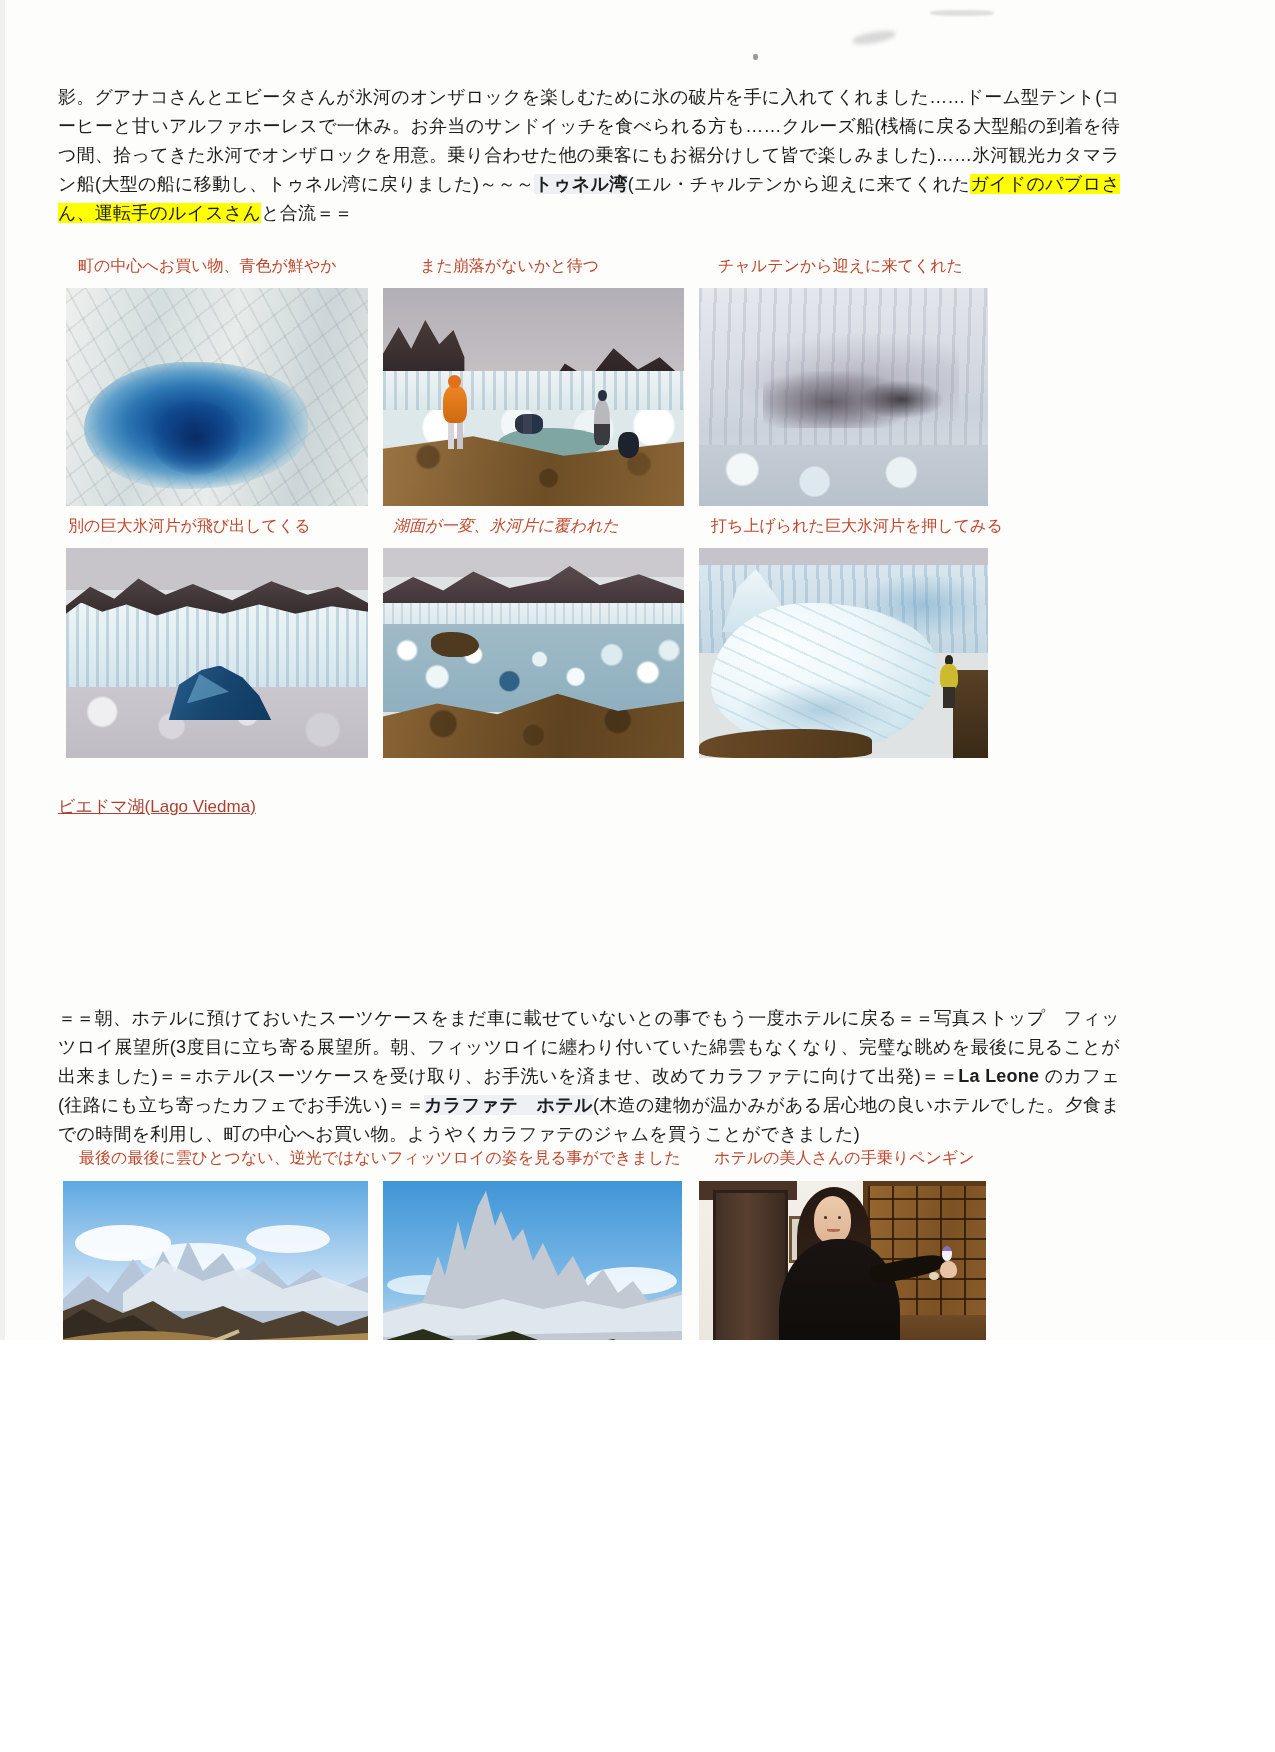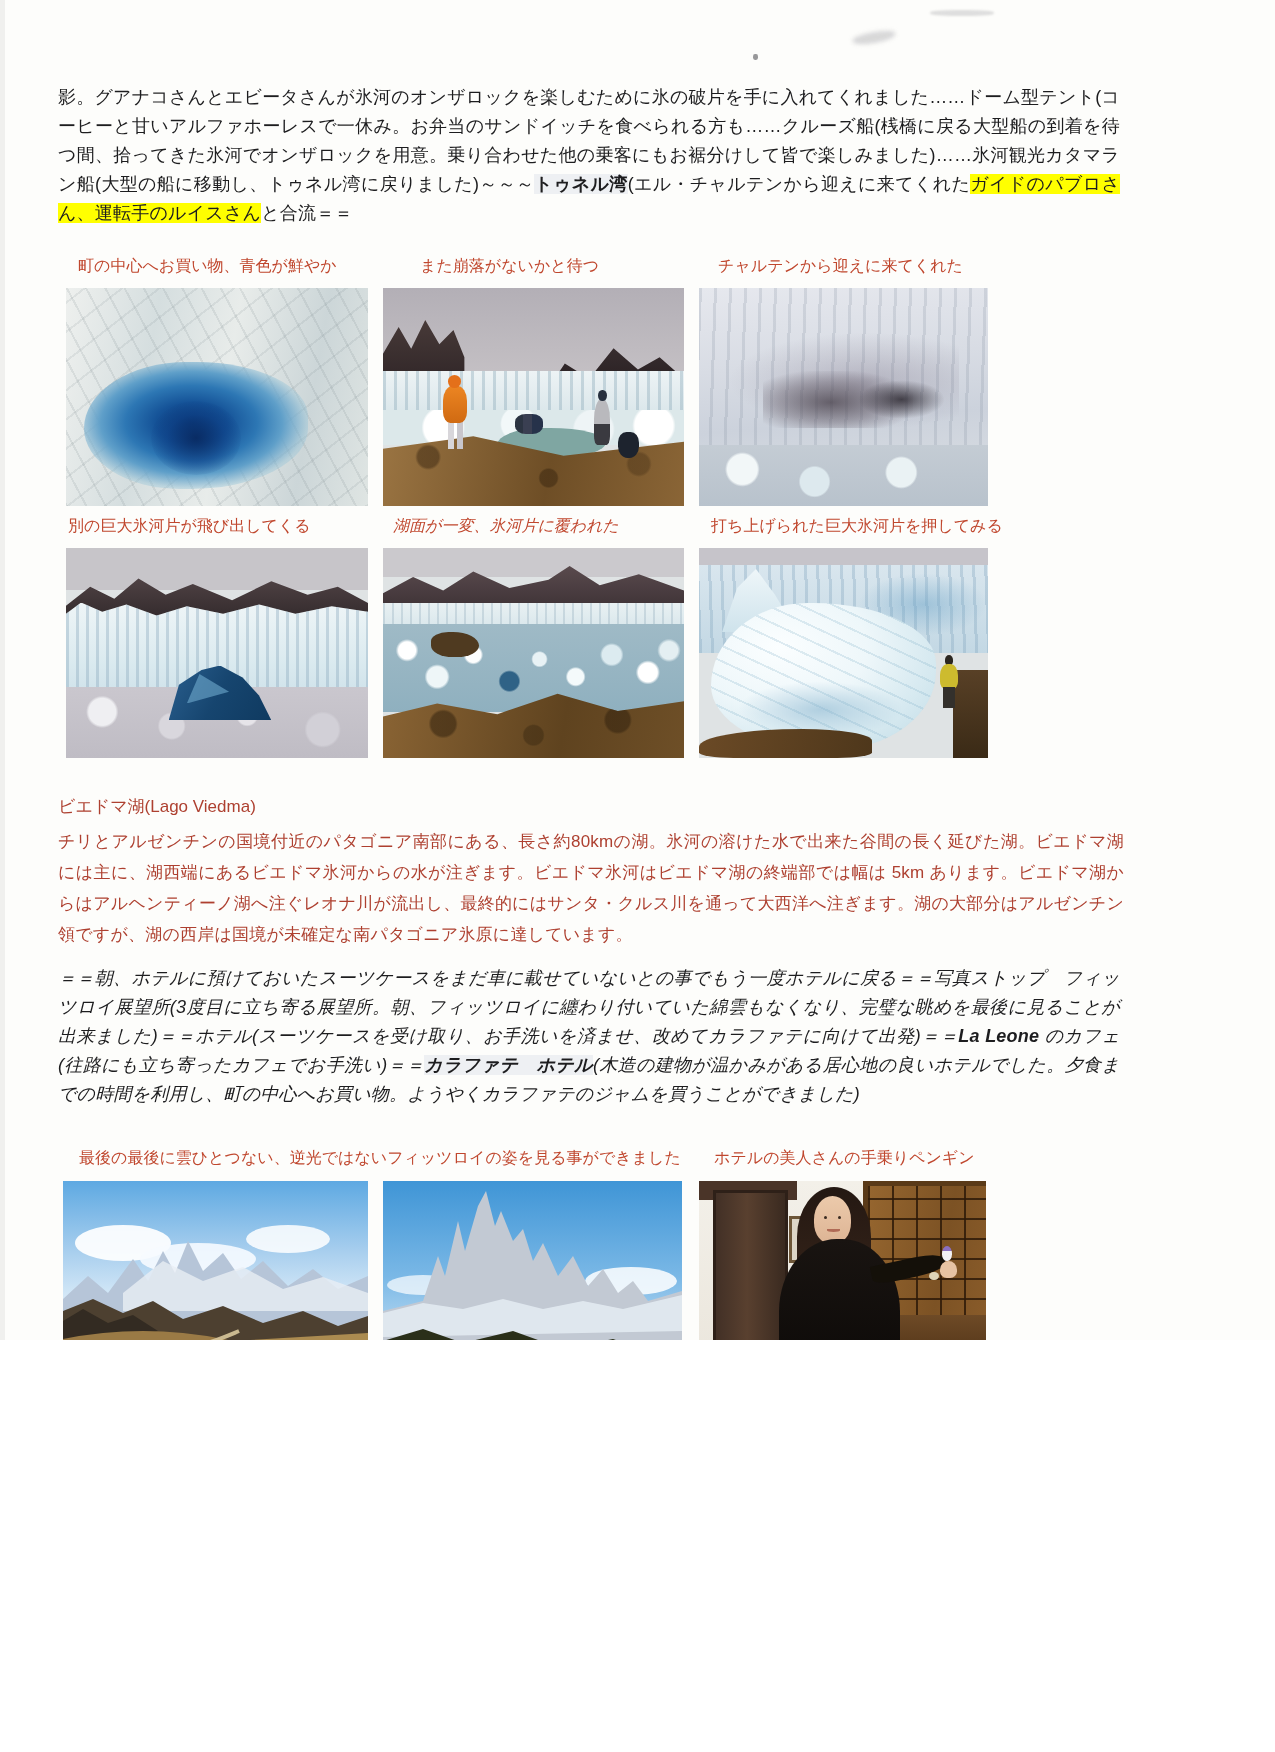--- a/index.html
+++ b/index.html
@@ -2,25 +2,25 @@
 <html><head>
 <meta charset="utf-8">
 <style>
   html,body{margin:0;padding:0;background:#ffffff;}
   .page{position:relative;width:1275px;height:1340px;background:#fdfdfb;overflow:hidden;
         font-family:"Liberation Sans","DejaVu Sans",sans-serif;color:#202022;}
   
   .para{position:absolute;left:58px;width:1062px;margin:0;font-size:18px;line-height:29px;
         text-align:justify;letter-spacing:.2px;color:#1d1d1f;}
   #para1{top:83px;}
-  #para2{top:964px;font-style:italic;}
+  #para2{top:1004px;}
   .b{font-weight:700;}
   .shade{background:#eef0f3;}
   .hl{background:#ffff00;}
-  .vhead{position:absolute;left:58px;top:795px;font-size:17px;color:#ae4030;}
+  .vhead{position:absolute;left:58px;top:795px;font-size:17px;color:#ae4030;text-decoration:underline;}
   .vbody{position:absolute;left:58px;top:826px;width:1066px;font-size:17px;line-height:31px;
          text-align:justify;color:#ae4030;letter-spacing:.2px;}
   .cap{position:absolute;font-size:16px;color:#c0472e;white-space:nowrap;}
   .c1{left:78px;top:256px;} .c2{left:420px;top:256px;} .c3{left:718px;top:256px;}
   .c4{left:68px;top:516px;} .c5{left:393px;top:516px;font-style:italic;} .c6{left:711px;top:516px;}
   .c7{left:79px;top:1148px;} .c8{left:714px;top:1148px;}
   
   .ph{position:absolute;overflow:hidden;background:#dfe3e4;}
   .ly{position:absolute;}
   #p1{left:66px;top:288px;width:302px;height:218px;}
@@ -252,21 +252,20 @@
     <div class="ly p6-berg"></div>
     <div class="ly p6-bergsh"></div>
     <div class="ly p6-rocks"></div>
     <div class="ly p6-rockR"></div>
     <div class="ly p6-pyh"></div>
     <div class="ly p6-pyb"></div>
     <div class="ly p6-pyl"></div>
   </div>
 
   <div class="vhead">ビエドマ湖(Lago Viedma)</div>
-  <div class="vbody">チリとアルゼンチンの国境付近のパタゴニア南部にある、長さ約80kmの湖。氷河の溶けた水で出来た谷間の長く延びた湖。ビエドマ湖には主に、湖西端にあるビエドマ氷河からの水が注ぎます。ビエドマ氷河はビエドマ湖の終端部では幅は 5km あります。ビエドマ湖からはアルヘンティーノ湖へ注ぐレオナ川が流出し、最終的にはサンタ・クルス川を通って大西洋へ注ぎます。湖の大部分はアルゼンチン領ですが、湖の西岸は国境が未確定な南パタゴニア氷原に達しています。</div>
 
   <p class="para" id="para2"><span>＝＝朝、ホテルに預けておいたスーツケースをまだ車に載せていないとの事でもう一度ホテルに戻る＝＝写真ストップ　フィッツロイ展望所(3度目に立ち寄る展望所。朝、フィッツロイに纏わり付いていた綿雲もなくなり、完璧な眺めを最後に見ることが出来ました)＝＝ホテル(スーツケースを受け取り、お手洗いを済ませ、改めてカラファテに向けて出発)＝＝</span><span class="b">La Leone</span><span> のカフェ(往路にも立ち寄ったカフェでお手洗い)＝＝</span><span class="b shade">カラファテ　ホテル</span><span>(木造の建物が温かみがある居心地の良いホテルでした。夕食までの時間を利用し、町の中心へお買い物。ようやくカラファテのジャムを買うことができました)</span></p>
 
   <div class="cap c7">最後の最後に雲ひとつない、逆光ではないフィッツロイの姿を見る事ができました</div>
   <div class="cap c8">ホテルの美人さんの手乗りペンギン</div>
 
   <div class="ph" id="p7">
     <svg width="305" height="216" viewBox="0 0 305 216">
       <defs>
         <linearGradient id="sky7" x1="0" y1="0" x2="0" y2="1">

